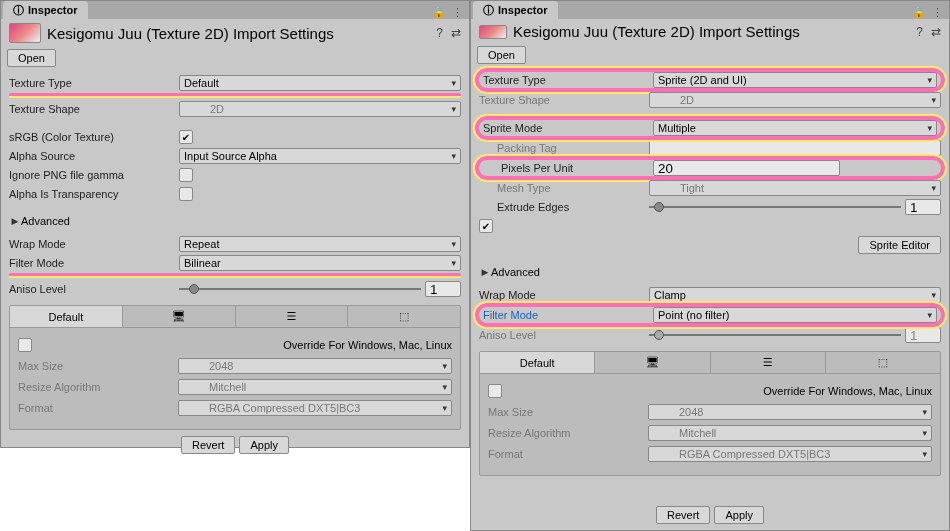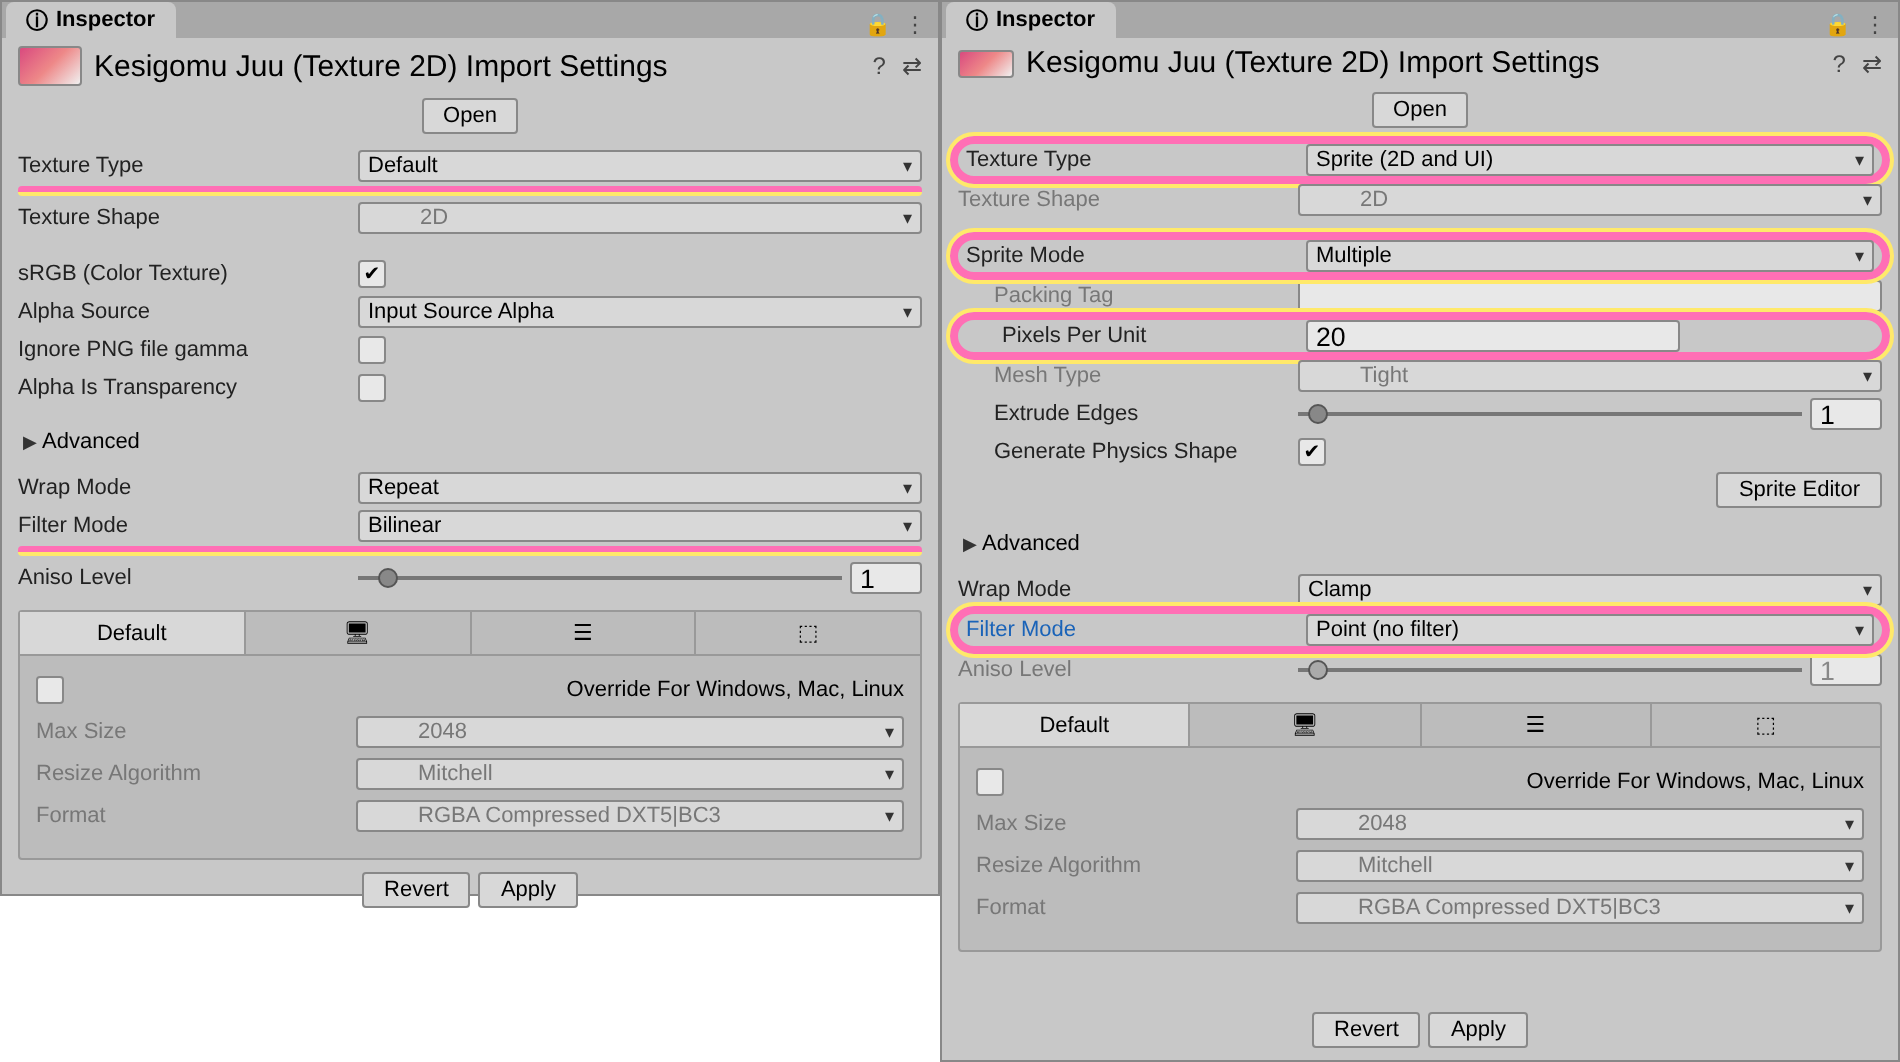--- a/index.html
+++ b/index.html
@@ -11,21 +11,21 @@
   .tabbar { height: 18px; background: #a8a8a8; display: flex; align-items: flex-end; padding-left: 2px; }
   .tab { background: #c8c8c8; border-radius: 4px 4px 0 0; padding: 2px 10px; display: flex; align-items: center; gap: 4px; height: 18px; font-weight: 600; }
   .tabbar .right-icons { margin-left: auto; display: flex; gap: 6px; padding-right: 6px; color: #444; }
 
   .header { display: flex; align-items: center; padding: 4px 8px; gap: 6px; }
   .header .thumb { width: 32px; height: 20px; background: linear-gradient(135deg,#d94a7f,#e88,#f0f0f0); border: 1px solid #888; border-radius: 2px; position: relative; }
   .header .thumb.small { width: 28px; height: 14px; }
   .header .title { font-size: 15px; }
   .header .right-icons { margin-left: auto; display: flex; gap: 8px; color: #444; font-size: 12px; }
 
-  .openrow { display: flex; justify-content: center; padding: 2px 6px 6px; }
+  .openrow { display: flex; justify-content: flex-start; padding: 2px 6px 6px; }
   .btn { background: #d8d8d8; border: 1px solid #888; border-radius: 2px; padding: 2px 10px; font-size: 11px; cursor: pointer; }
 
   .section { padding: 0 8px; }
   .row { display: flex; align-items: center; height: 18px; margin: 1px 0; }
   .label { width: 170px; color: #222; }
   .label.disabled { color: #777; }
   .label.indent { padding-left: 18px; width: 170px; }
   .field { flex: 1; display: flex; align-items: center; gap: 4px; }
   .dropdown { flex: 1; background: #d8d8d8; border: 1px solid #888; border-radius: 2px; height: 16px; display: flex; align-items: center; padding: 0 4px; position: relative; }
   .dropdown.disabled { color: #777; padding-left: 30px; }
@@ -299,21 +299,20 @@
       <div class="label indent">Extrude Edges</div>
       <div class="field">
         <div class="slider">
             <div class="track"></div>
             <div class="knob" style="left:2%;"></div>
           </div>
         <input class="numbox" value="1" style="">
       </div>
     </div>
     <div class="row">
-      <div class="label indent">Generate Physics Shape</div>
       <div class="field">
           <div class="checkbox">
             <span>✔</span>
           </div>
         </div>
     </div>
     <div class="row" style="justify-content:flex-end;align-items:center;">
       <button class="btn">Sprite Editor</button>
     </div>
     <div class="spacer8"></div>

